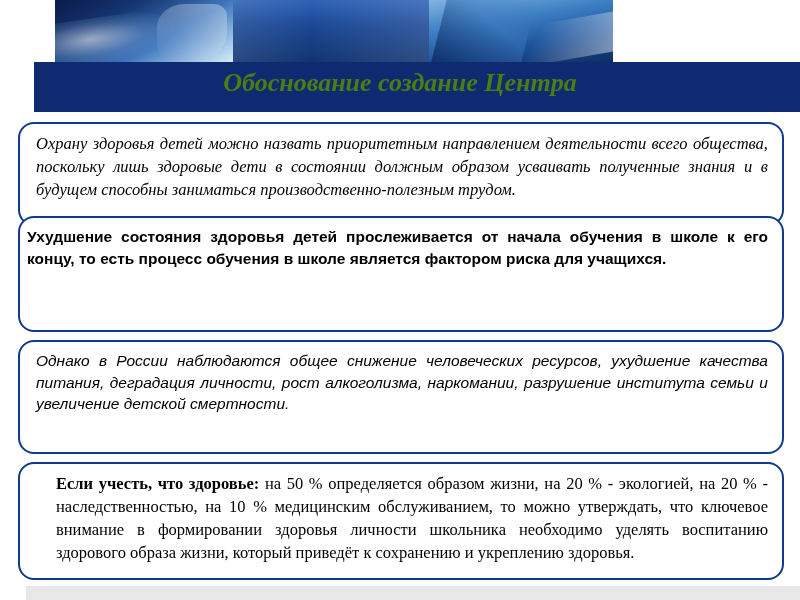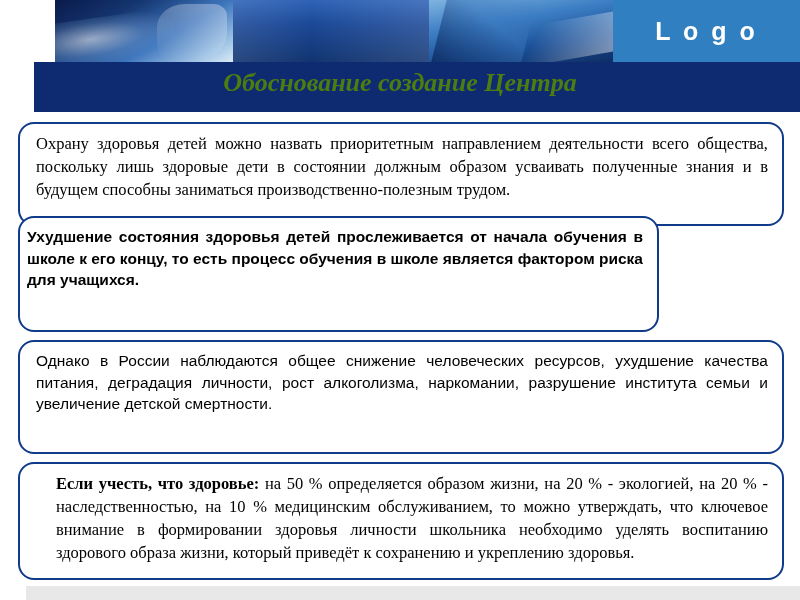--- a/index.html
+++ b/index.html
@@ -150,23 +150,23 @@
     font-family: "Liberation Serif", serif;
     color: #000000;
     font-size: 16.5px;
     line-height: 1.40;
     text-align: justify;
   }
   .box p.sans {
     font-family: "Liberation Sans", sans-serif;
     font-size: 15.5px;
   }
-  .b1 { left: 18px; top: 10px;  width: 766px; height: 104px; }
-  .b2 { left: 18px; top: 104px; width: 641px; height: 116px; padding-left: 7px; }
-  .b3 { left: 18px; top: 228px; width: 766px; height: 114px; }
+  .b1 { left: 18px; top: 10px;  width: 766px; height: 104px; font-style: italic; }
+  .b2 { left: 18px; top: 104px; width: 766px; height: 116px; padding-left: 7px; }
+  .b3 { left: 18px; top: 228px; width: 766px; height: 114px; font-style: italic; }
   .b4 { left: 18px; top: 350px; width: 766px; height: 118px; padding-left: 36px; }
 
   .bold { font-weight: bold; }
 
   
   .bottom-strip {
     position: absolute;
     left: 0; bottom: 0;
     width: 800px; height: 14px;
     background: #e8e8e8;
@@ -179,23 +179,20 @@
   }
 </style>
 </head>
 <body>
 
 <div class="banner">
   <div class="banner-left-pad"></div>
   <div class="photo photo-1"></div>
   <div class="photo photo-2"></div>
   <div class="photo photo-3"></div>
-  <div class="logo-box">
-    <span class="logo-text">L o g o</span>
-  </div>
 </div>
 
 <div class="title-bar"></div>
 <div class="title-bar-notch"></div>
 <div class="title-text">Обоснование создание Центра</div>
 
 <div class="content">
 
   <div class="box b1">
     <p>Охрану здоровья детей можно назвать приоритетным направлением деятельности всего общества, поскольку лишь здоровые дети в состоянии должным образом усваивать  полученные знания и в будущем способны заниматься производственно-полезным трудом.</p>

